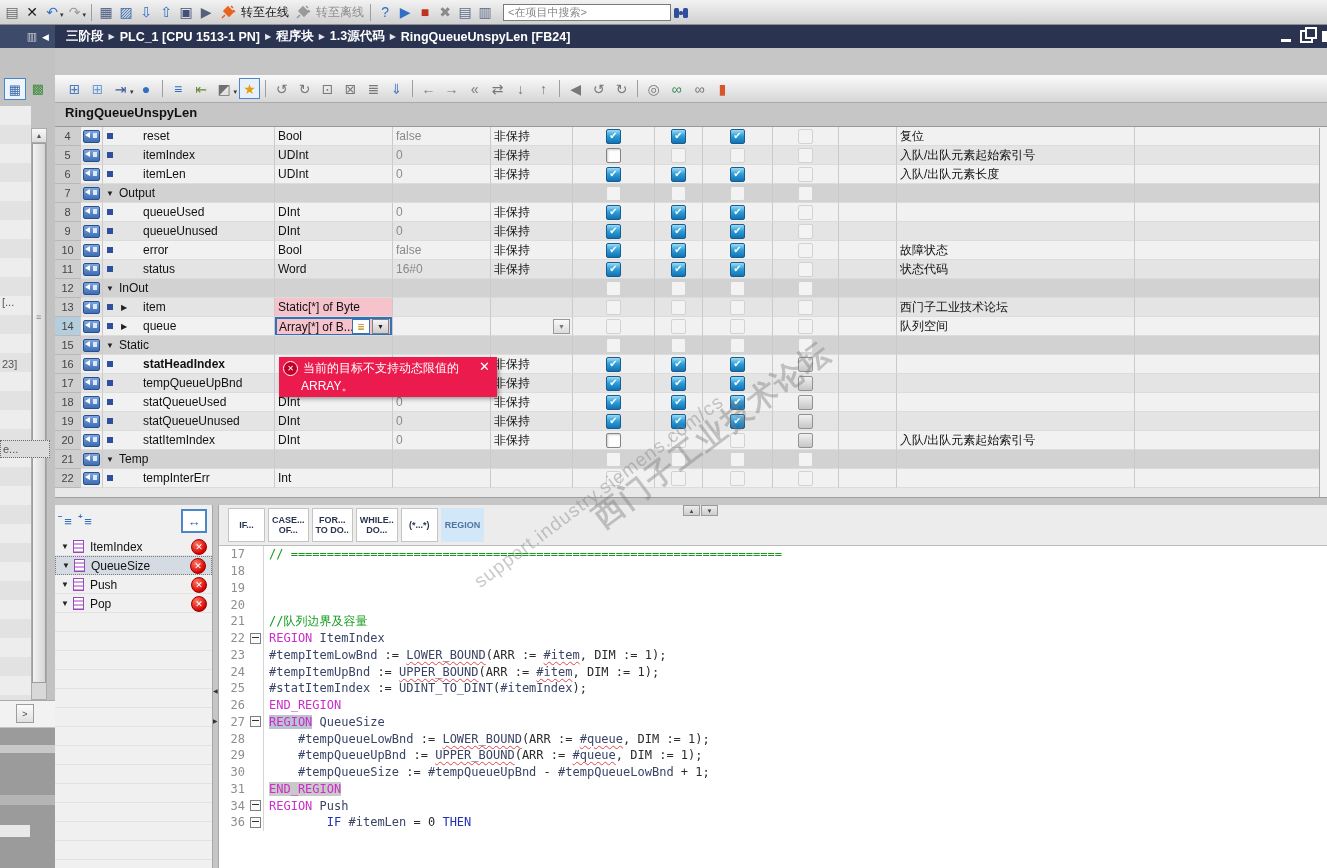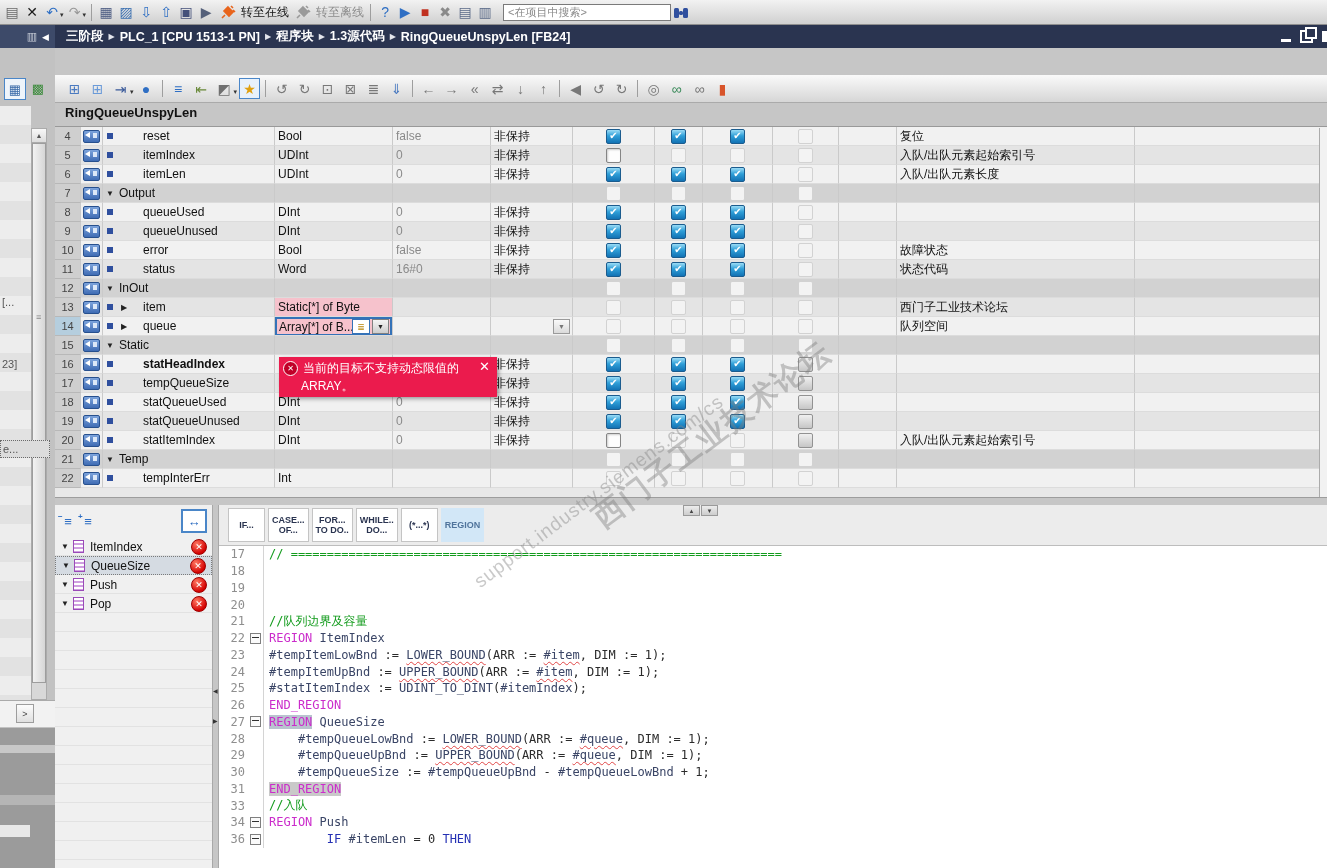--- a/index.html
+++ b/index.html
@@ -622,21 +622,21 @@
           </div>
           <div class="vt-c rc" style="width: 58px;"></div>
           <div class="vt-c rc" style="width: 238px;"></div>
           <div class="vt-c rc" style="width: 192px; border-right: none;"></div>
         </div>
         <div class="vt-row row-dark">
           <div class="vt-c vt-num" style="width: 26px;">17</div>
           <div class="vt-c vt-icon-c rc" style="width: 22px;">
             <span class="decl"></span>
           </div>
-          <div class="vt-c rc nm-var" style="width: 172px;"><span class="blt"></span><span>tempQueueSize</span></div>
+          <div class="vt-c rc nm-var" style="width: 172px;"><span class="blt"></span><span>tempQueueUpBnd</span></div>
           <div class="vt-c rc" style="width: 118px;"><span>DInt</span></div>
           <div class="vt-c rc dt-default" style="width: 98px;"><span>0</span></div>
           <div class="vt-c rc" style="width: 82px;"><span>非保持</span></div>
           <div class="vt-c rc cb-cell" style="width: 82px;">
             <span class="cb checked">✔</span>
           </div>
           <div class="vt-c rc cb-cell" style="width: 48px;">
             <span class="cb checked">✔</span>
           </div>
           <div class="vt-c rc cb-cell" style="width: 70px;">
@@ -933,25 +933,20 @@
           <span class="cl-num">30</span>
           <span class="cl-fold"></span>
           <span class="cl-text"><span class="tk-pl">    </span><span class="tk-id">#tempQueueSize</span><span class="tk-pl"> := </span><span class="tk-id">#tempQueueUpBnd</span><span class="tk-pl"> - </span><span class="tk-id">#tempQueueLowBnd</span><span class="tk-pl"> + 1;</span></span>
         </div>
         <div class="cl">
           <span class="cl-num">31</span>
           <span class="cl-fold"></span>
           <span class="cl-text"><span class="tk-reg hl2">END_REGION</span></span>
         </div>
         <div class="cl">
-          <span class="cl-num">33</span>
-          <span class="cl-fold"></span>
-          <span class="cl-text"><span class="tk-cmt">//入队</span></span>
-        </div>
-        <div class="cl">
           <span class="cl-num">34</span>
           <span class="cl-fold">
             <span class="fold"></span>
           </span>
           <span class="cl-text"><span class="tk-reg">REGION</span><span class="tk-id"> Push</span></span>
         </div>
         <div class="cl">
           <span class="cl-num">36</span>
           <span class="cl-fold">
             <span class="fold"></span>

